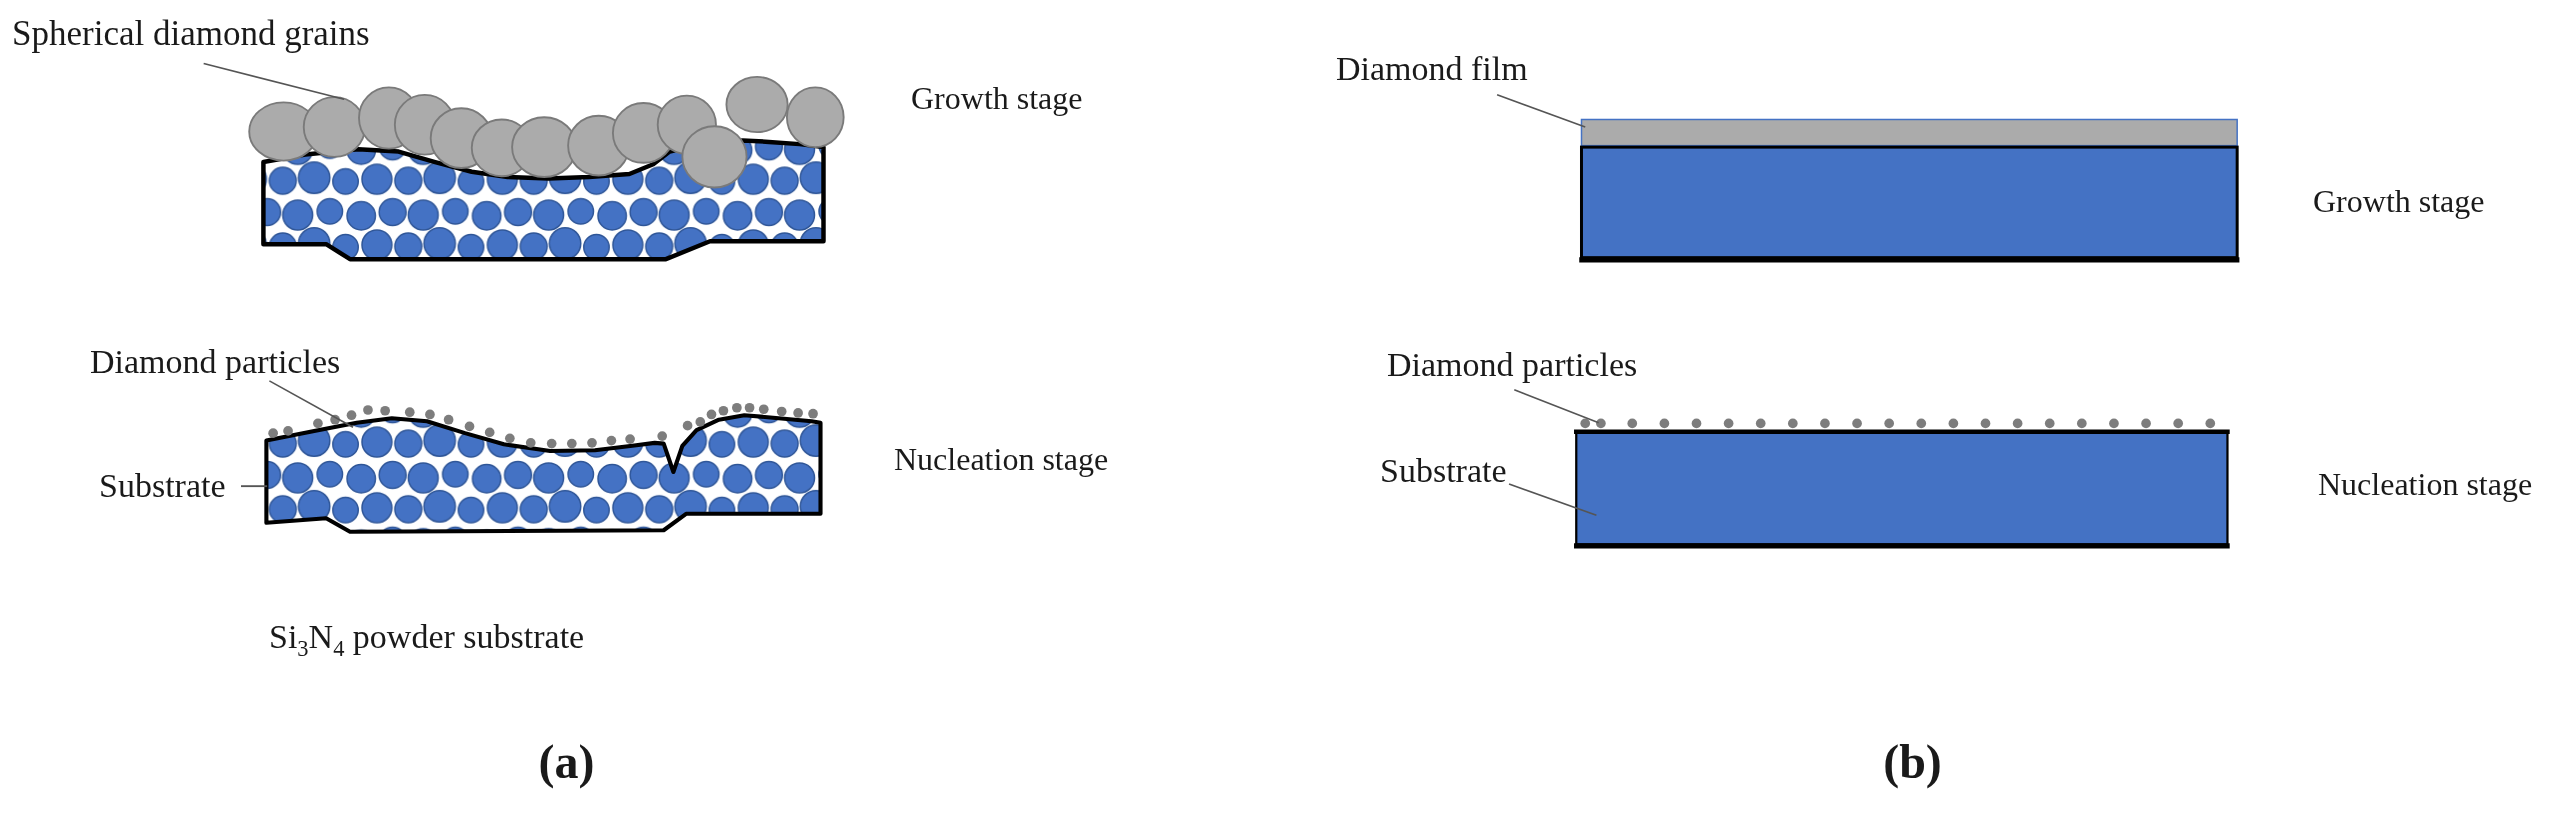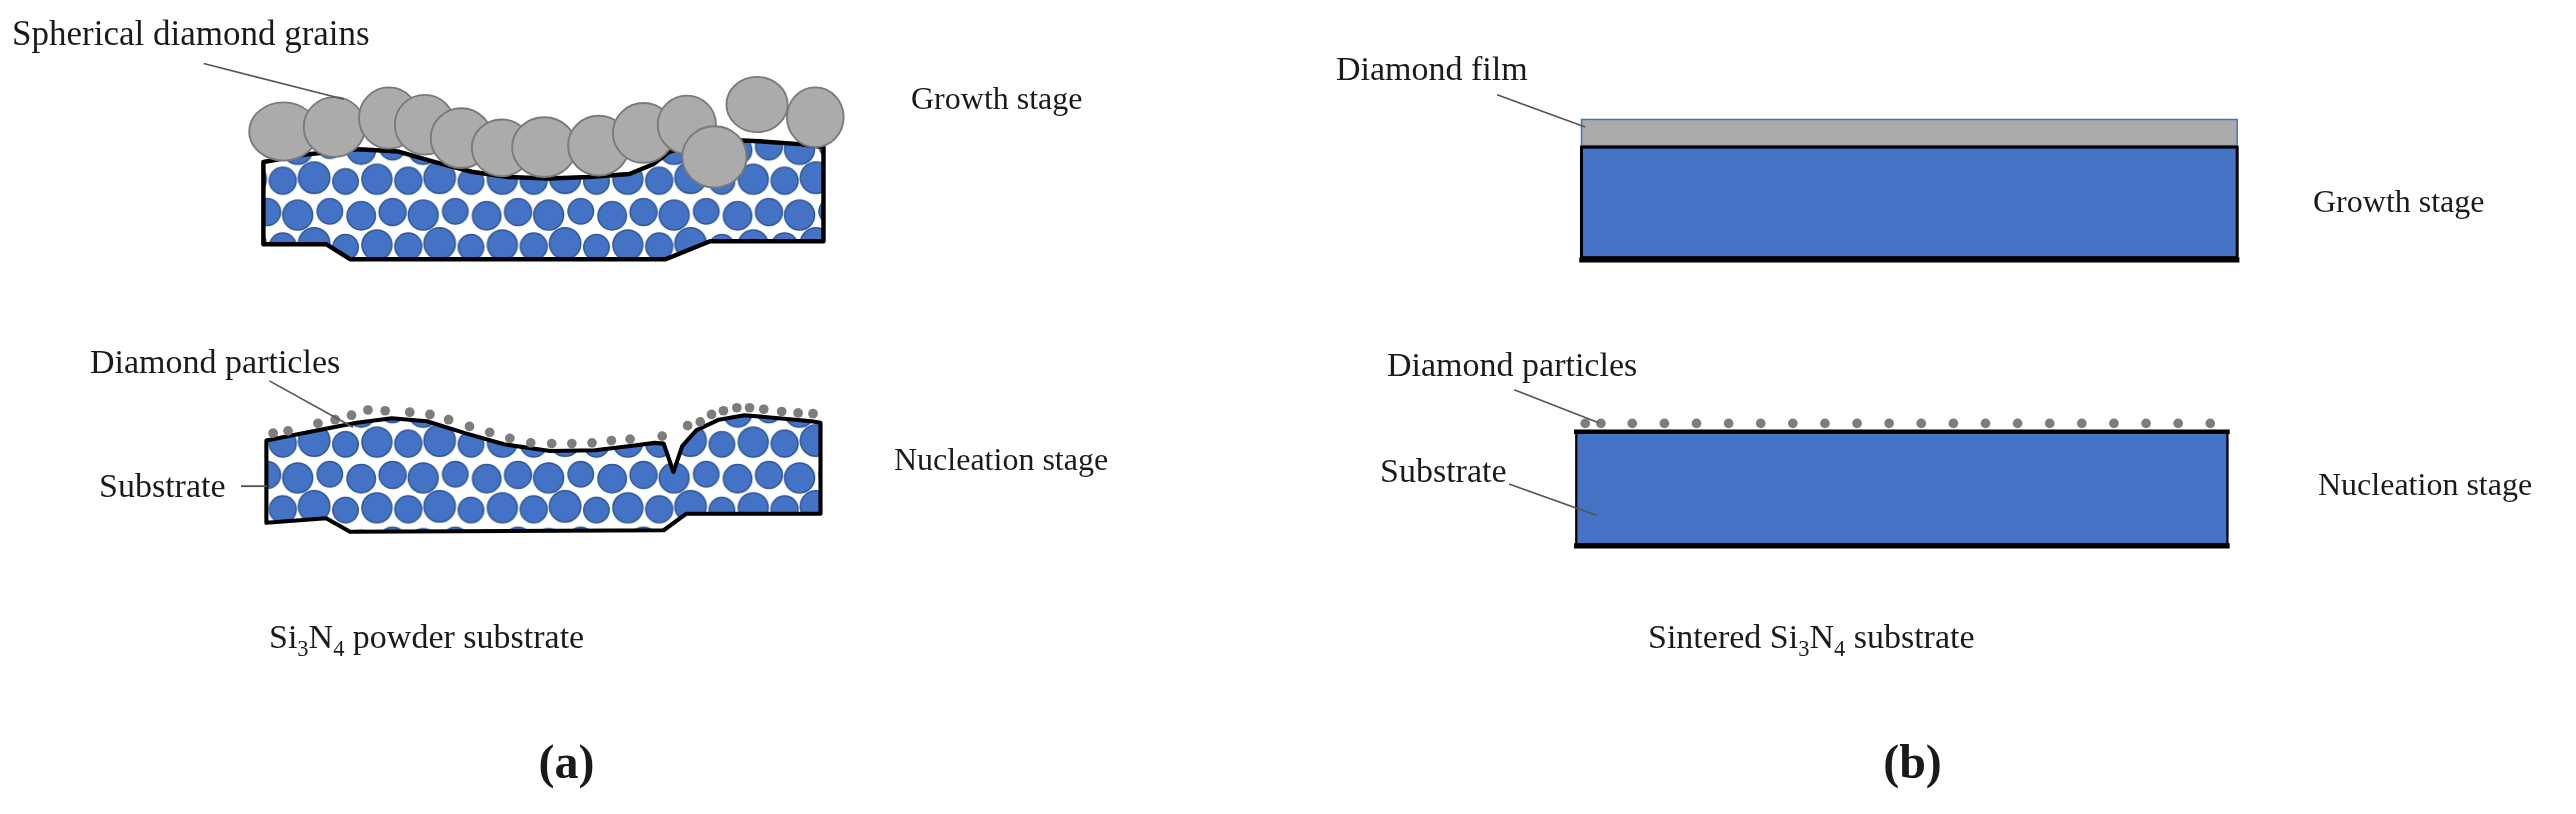--- a/index.html
+++ b/index.html
@@ -163,17 +163,16 @@
   <div class="lbl" style="left:1336px;top:51px">Diamond film</div>
 
   <div class="lbl stage" style="left:2313px;top:185px">Growth stage</div>
 
   <div class="lbl" style="left:1387px;top:347px">Diamond particles</div>
 
   <div class="lbl" style="left:1380px;top:453px">Substrate</div>
 
   <div class="lbl stage" style="left:2318px;top:468px">Nucleation stage</div>
 
-  <div class="lbl caption" style="left:1648px;top:619px;width:523px"><span>Sintered Si</span><sub>3</sub><span>N</span><sub>4</sub><span> substrate</span></div>
 
   <div class="lbl panel-tag" style="left:1838px;top:737px;width:149px">(b)</div>
 </div>
 
 
 </body></html>

